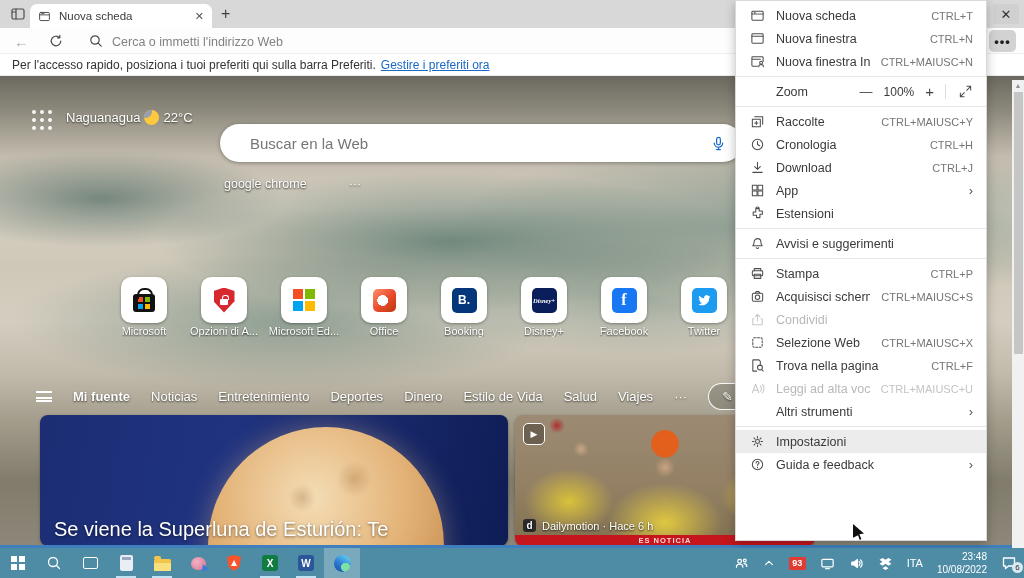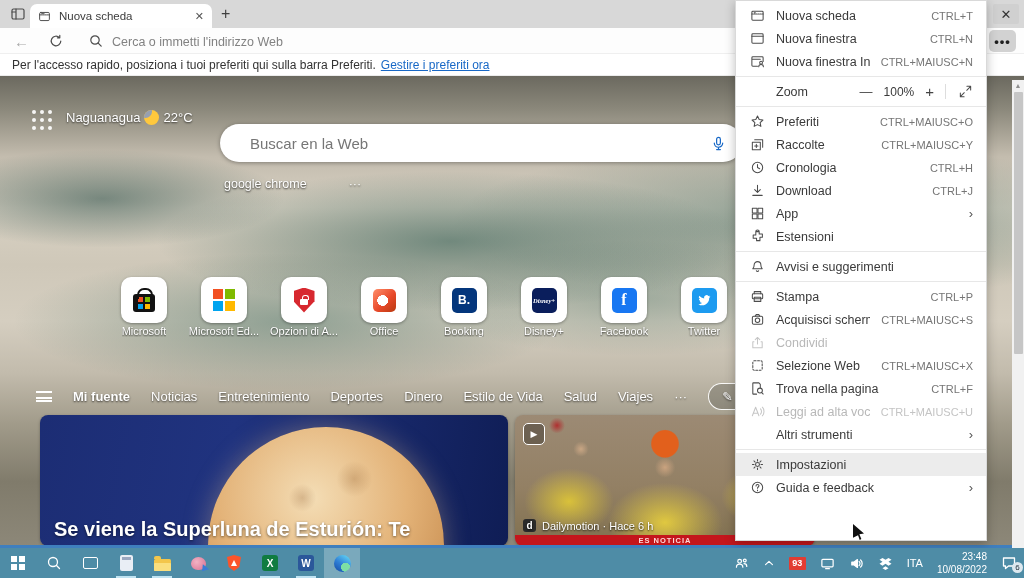--- a/index.html
+++ b/index.html
@@ -72,21 +72,21 @@
 .burger:before{content:"";position:absolute;left:0;right:0;top:3.5px;height:2px;background:#fff}
 .ftab.active{font-weight:bold}
 .personalize{margin-left:auto;border:1px solid rgba(255,255,255,.95);border-radius:15px;padding:5px 13px;display:flex;align-items:center;gap:7px;font-size:12.5px;background:rgba(70,70,60,.28)}
 
 .cards{position:absolute;left:40px;top:339px;height:131px;display:flex;gap:7px}
 .card{border-radius:8px;overflow:hidden;position:relative;box-shadow:0 1px 3px rgba(0,0,0,.3);height:131px}
 .card-moon{width:468px;background:linear-gradient(100deg,#1c2d74 0%,#20337f 40%,#0f1d55 100%)}
 .moonball{position:absolute;left:168px;top:12px;width:236px;height:236px;border-radius:50%;
 background:radial-gradient(circle 18px at 62% 22%,rgba(160,110,60,.35),transparent 100%),radial-gradient(circle 14px at 40% 30%,rgba(150,100,55,.3),transparent 100%),radial-gradient(circle at 44% 30%,#f4ddb5 0%,#e3b277 45%,#c98f52 75%,#b17a40 100%);
 box-shadow:0 0 26px rgba(240,200,140,.35)}
-.headline{position:absolute;left:14px;bottom:5px;font-size:20px;font-weight:bold;color:#fff;text-shadow:0 1px 3px rgba(0,0,0,.55);white-space:nowrap}
+.headline{position:absolute;left:14px;bottom:5px;font-size:20px;font-weight:normal;color:#fff;text-shadow:0 1px 3px rgba(0,0,0,.55);white-space:nowrap}
 .card-video{width:300px;background:
  radial-gradient(circle 24px at 50% 22%,#e2601c 0 55%,transparent 60%),
  radial-gradient(circle 10px at 14% 8%,#b03030,transparent 80%),
  radial-gradient(circle 10px at 82% 6%,#c03838,transparent 80%),
  radial-gradient(circle 12px at 50% 40%,#caa37f,transparent 85%),
  radial-gradient(circle 9px at 22% 26%,#c9a684,transparent 85%),
  radial-gradient(circle 9px at 76% 30%,#c9a684,transparent 85%),
  radial-gradient(ellipse 62px 46px at 18% 66%,#d9c13a,transparent 72%),
  radial-gradient(ellipse 80px 55px at 50% 82%,#e0c840,transparent 72%),
  radial-gradient(ellipse 55px 40px at 82% 62%,#d8bf3e,transparent 72%),
@@ -224,36 +224,36 @@
                 <i class="c2"></i>
                 <i class="c3"></i>
                 <i class="c4"></i>
               </div>
             </div>
           </div>
         <span class="ql-label">Microsoft</span>
       </div>
       <div class="ql">
         <div class="tile">
+            <div class="shield">
+              <div class="lock"></div>
+            </div>
+          </div>
+        <span class="ql-label">Opzioni di A...</span>
+      </div>
+      <div class="ql">
+        <div class="tile">
             <div class="msgrid">
               <i class="c1"></i>
               <i class="c2"></i>
               <i class="c3"></i>
               <i class="c4"></i>
             </div>
           </div>
         <span class="ql-label">Microsoft Ed...</span>
-      </div>
-      <div class="ql">
-        <div class="tile">
-            <div class="shield">
-              <div class="lock"></div>
-            </div>
-          </div>
-        <span class="ql-label">Opzioni di A...</span>
       </div>
       <div class="ql">
         <div class="tile">
             <div class="office"></div>
           </div>
         <span class="ql-label">Office</span>
       </div>
       <div class="ql">
         <div class="tile">
             <div class="sqicon booking">B.</div>
@@ -373,29 +373,20 @@
             </svg>
           </span>
       </span>
     </div>
 
     <div class="msep"></div>
 
     <div class="mrow">
       <span class="mi">
           <svg viewBox="0 0 16 16">
-            <path d="M8 2.2l1.8 3.7 4 .5-3 2.8.8 4L8 11.3l-3.6 1.9.8-4-3-2.8 4-.5z"></path>
-          </svg>
-        </span>
-      <span class="mlabel">Preferiti</span>
-      <span class="mshort">CTRL+MAIUSC+O</span>
-    </div>
-    <div class="mrow">
-      <span class="mi">
-          <svg viewBox="0 0 16 16">
             <path d="M5 3h8.5v8M2.5 5.5H11v8H2.5z"></path>
             <path d="M5 9.5h3.5M6.75 7.75v3.5"></path>
           </svg>
         </span>
       <span class="mlabel">Raccolte</span>
       <span class="mshort">CTRL+MAIUSC+Y</span>
     </div>
     <div class="mrow">
       <span class="mi">
           <svg viewBox="0 0 16 16">

